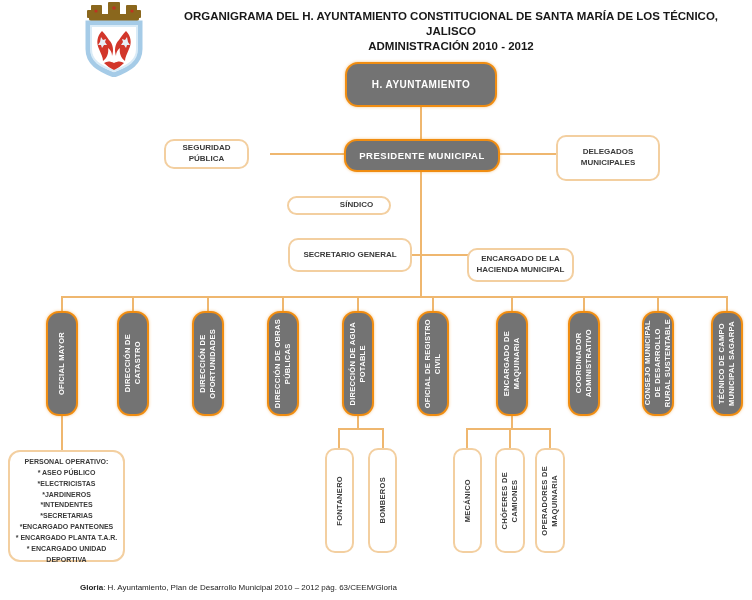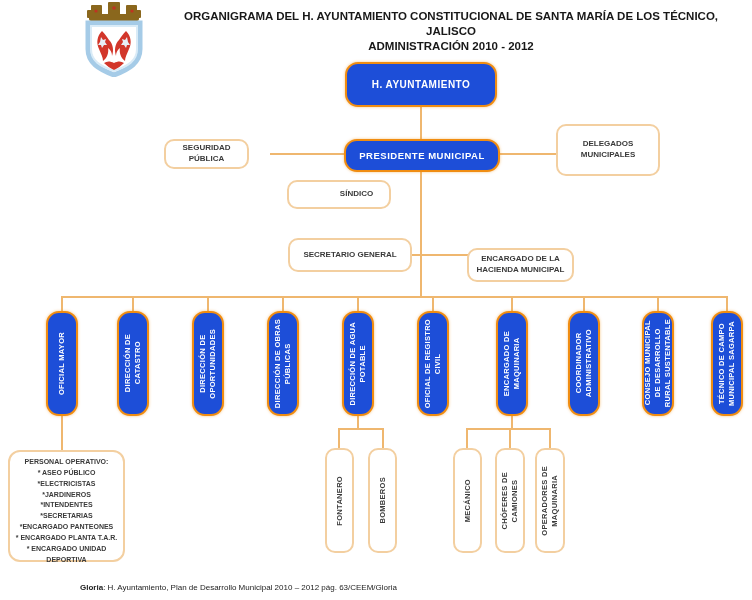--- a/index.html
+++ b/index.html
@@ -4,37 +4,37 @@
 <style>
   html,body{margin:0;padding:0;background:#fff;}
   #page{position:relative;width:752px;height:600px;background:#fff;overflow:hidden;
         font-family:"Liberation Sans", sans-serif;}
   
   #logo{position:absolute;left:74px;top:1px;width:80px;height:76px;}
   #title{position:absolute;left:162px;top:9px;width:578px;text-align:center;
          font-size:11.5px;font-weight:bold;color:#181818;line-height:1.3;}
   
   .line{position:absolute;background:#efb76f;}
-  .obox{position:absolute;background:#1d4ed8;border:2px solid #f08d12;border-radius:13px;
+  .obox{position:absolute;background:#737373;border:2px solid #f08d12;border-radius:13px;
         box-shadow:0 0 3px rgba(240,150,30,.55);color:#fff;font-weight:bold;
         display:flex;align-items:center;justify-content:center;text-align:center;
         box-sizing:border-box;}
   .wbox{position:absolute;background:#fff;border:2px solid #f3cfa0;border-radius:10px;
         color:#3a3a3a;font-weight:bold;display:flex;align-items:center;justify-content:center;
         text-align:center;box-sizing:border-box;font-size:8px;line-height:1.35;}
   .vtext{writing-mode:vertical-rl;transform:rotate(180deg);white-space:pre-line;
          text-align:center;letter-spacing:.3px;}
   .pre{white-space:pre-line;}
   
   #root-box{left:345px;top:62px;width:152px;height:45px;font-size:10px;letter-spacing:.5px;}
   #pres-box{left:344px;top:139px;width:156px;height:33px;font-size:9.5px;letter-spacing:.5px;}
   
   #seg-box{left:164px;top:139px;width:85px;height:30px;}
-  #del-box{left:556px;top:124px;width:104px;height:52px;}
-  #sin-box{left:287px;top:180px;width:104px;height:29px;padding-left:35px;}
+  #del-box{left:556px;top:135px;width:104px;height:46px;}
+  #sin-box{left:287px;top:196px;width:104px;height:19px;padding-left:35px;}
   #sec-box{left:288px;top:238px;width:124px;height:34px;}
   #hac-box{left:467px;top:248px;width:107px;height:34px;}
   
   .dept{width:32px;height:105px;top:311px;font-size:7.5px;line-height:1.35;}
   .stub{top:296px;width:2px;height:16px;}
   
   .sub{top:448px;height:105px;font-size:7.5px;line-height:1.3;}
   #personal-box{left:8px;top:450px;width:117px;height:112px;border-radius:12px;
                 font-size:7px;line-height:1.55;align-items:flex-start;padding-top:5px;}
   

